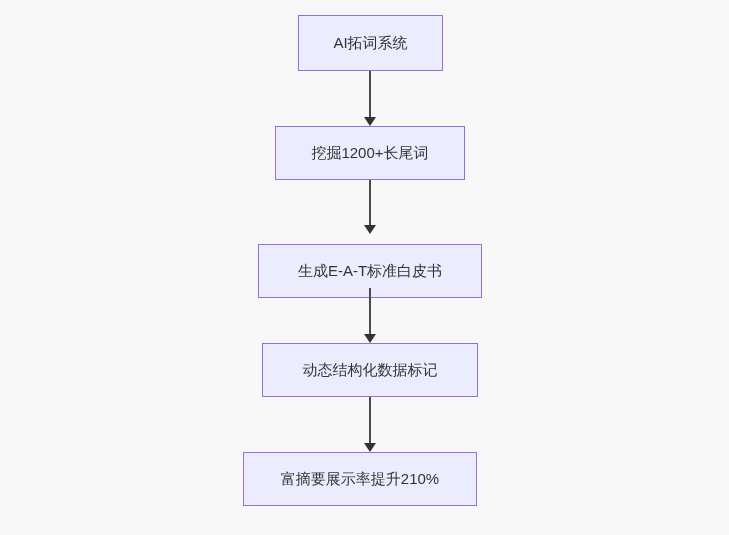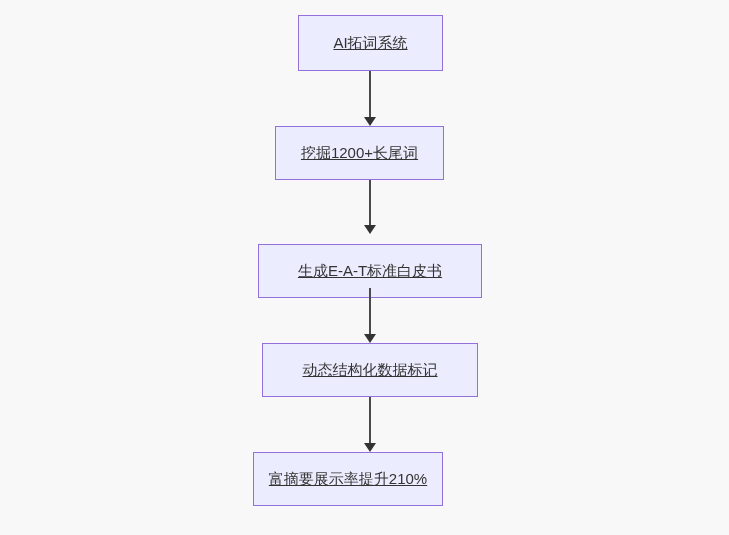--- a/index.html
+++ b/index.html
@@ -27,21 +27,20 @@
     display: flex;
     align-items: center;
     justify-content: center;
   }
   .node-label {
     color: #333333;
     font-size: 15px;
     line-height: 1.2;
     text-align: center;
     white-space: nowrap;
-    text-decoration: underline;
   }
   .edge {
     position: absolute;
     width: 12px;
   }
   .edge-line {
     position: absolute;
     left: 5px;
     top: 0;
     width: 2px;
@@ -66,21 +65,21 @@
 
   <div class="node" style="left:298px; top:15px; width:145px; height:56px;">
     <span class="node-label">AI拓词系统</span>
   </div>
 
   <div class="edge" style="left:364px; top:71px; height:55px;">
     <div class="edge-line"></div>
     <div class="edge-head"></div>
   </div>
 
-  <div class="node" style="left:275px; top:126px; width:169px; height:54px;">
+  <div class="node" style="left:275px; top:126px; width:190px; height:54px;">
     <span class="node-label">挖掘1200+长尾词</span>
   </div>
 
   <div class="edge" style="left:364px; top:180px; height:54px;">
     <div class="edge-line"></div>
     <div class="edge-head"></div>
   </div>
 
   <div class="node" style="left:258px; top:244px; width:224px; height:54px;">
     <span class="node-label">生成E-A-T标准白皮书</span>
@@ -93,17 +92,17 @@
 
   <div class="node" style="left:262px; top:343px; width:216px; height:54px;justify-content:center;">
     <span class="node-label">动态结构化数据标记</span>
   </div>
 
   <div class="edge" style="left:364px; top:397px; height:55px;">
     <div class="edge-line"></div>
     <div class="edge-head"></div>
   </div>
 
-  <div class="node" style="left:253px; top:452px; width:190px; height:54px;">
+  <div class="node" style="left:243px; top:452px; width:234px; height:54px;">
     <span class="node-label">富摘要展示率提升210%</span>
   </div>
 
 </div>
 
 </body></html>

